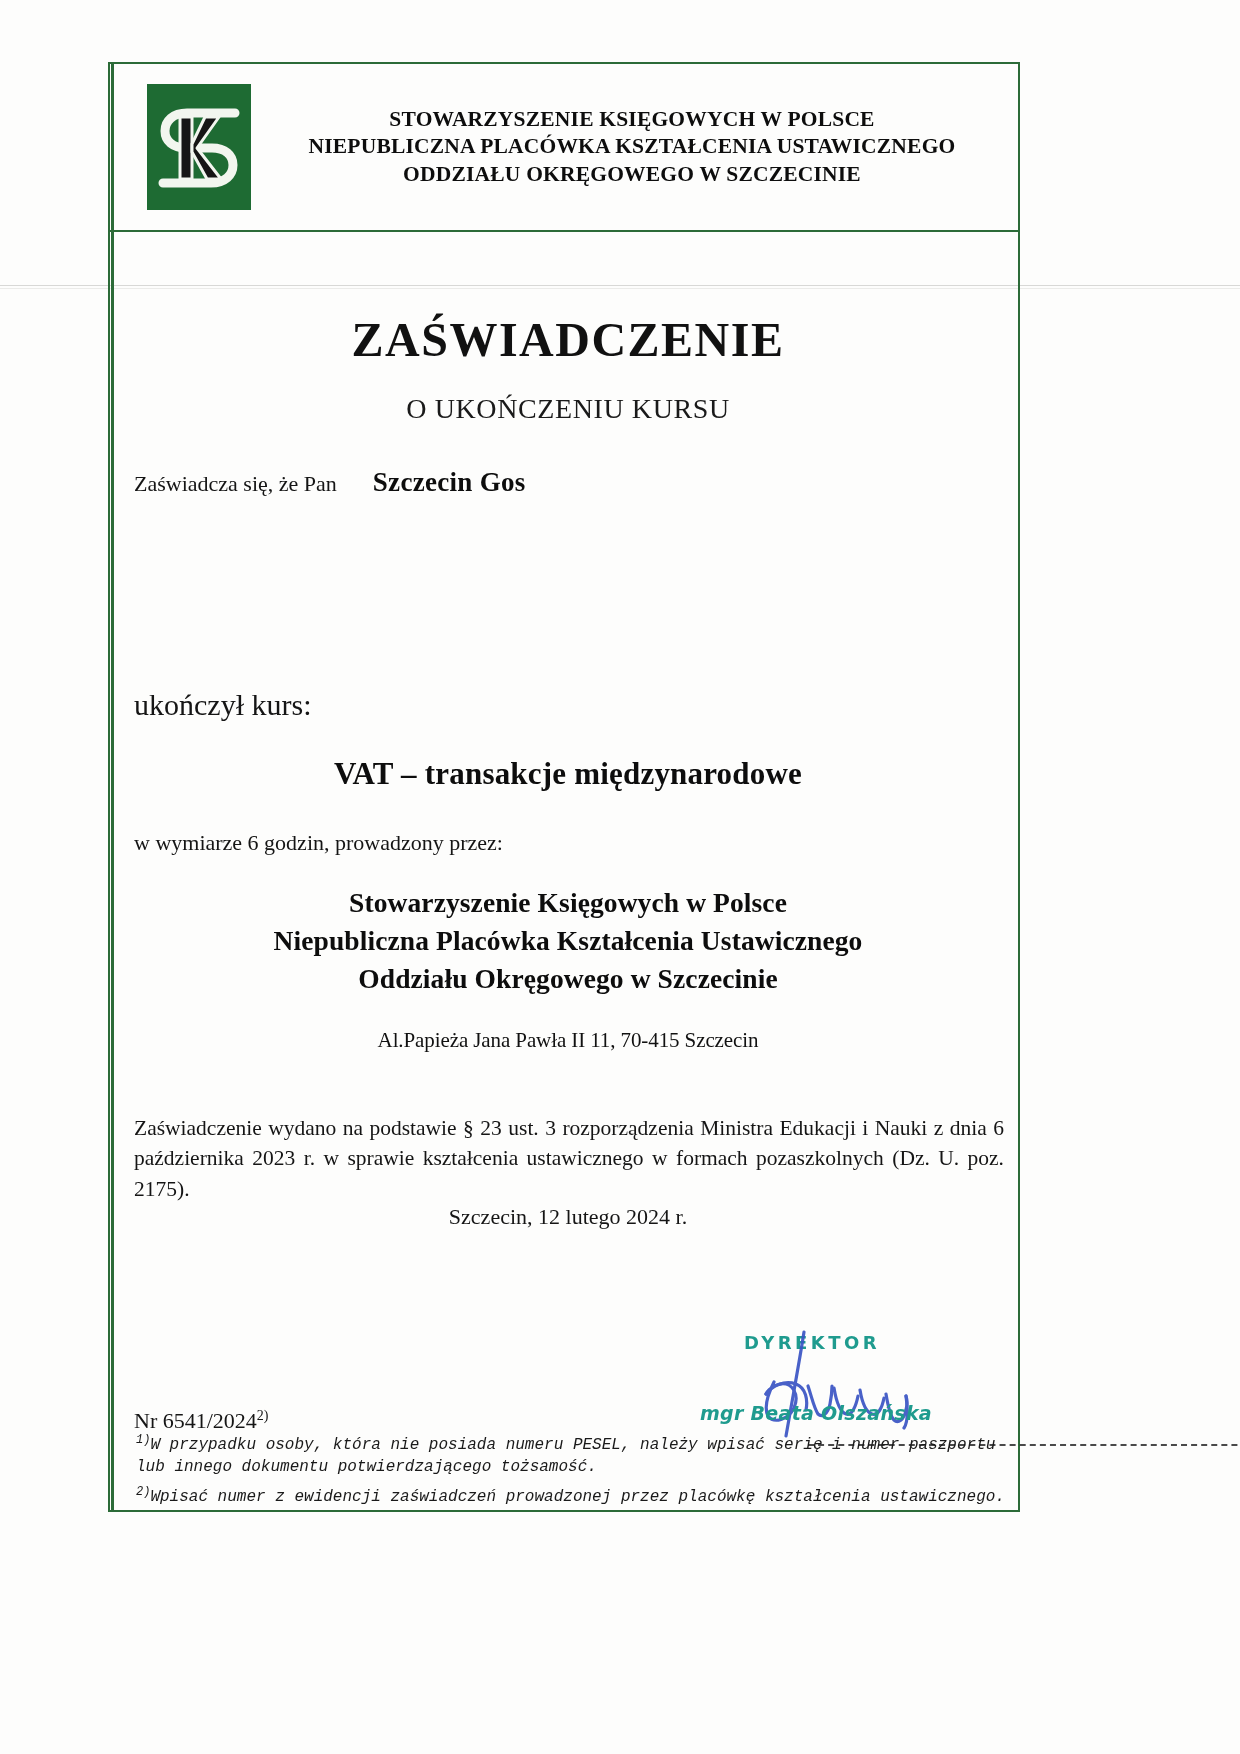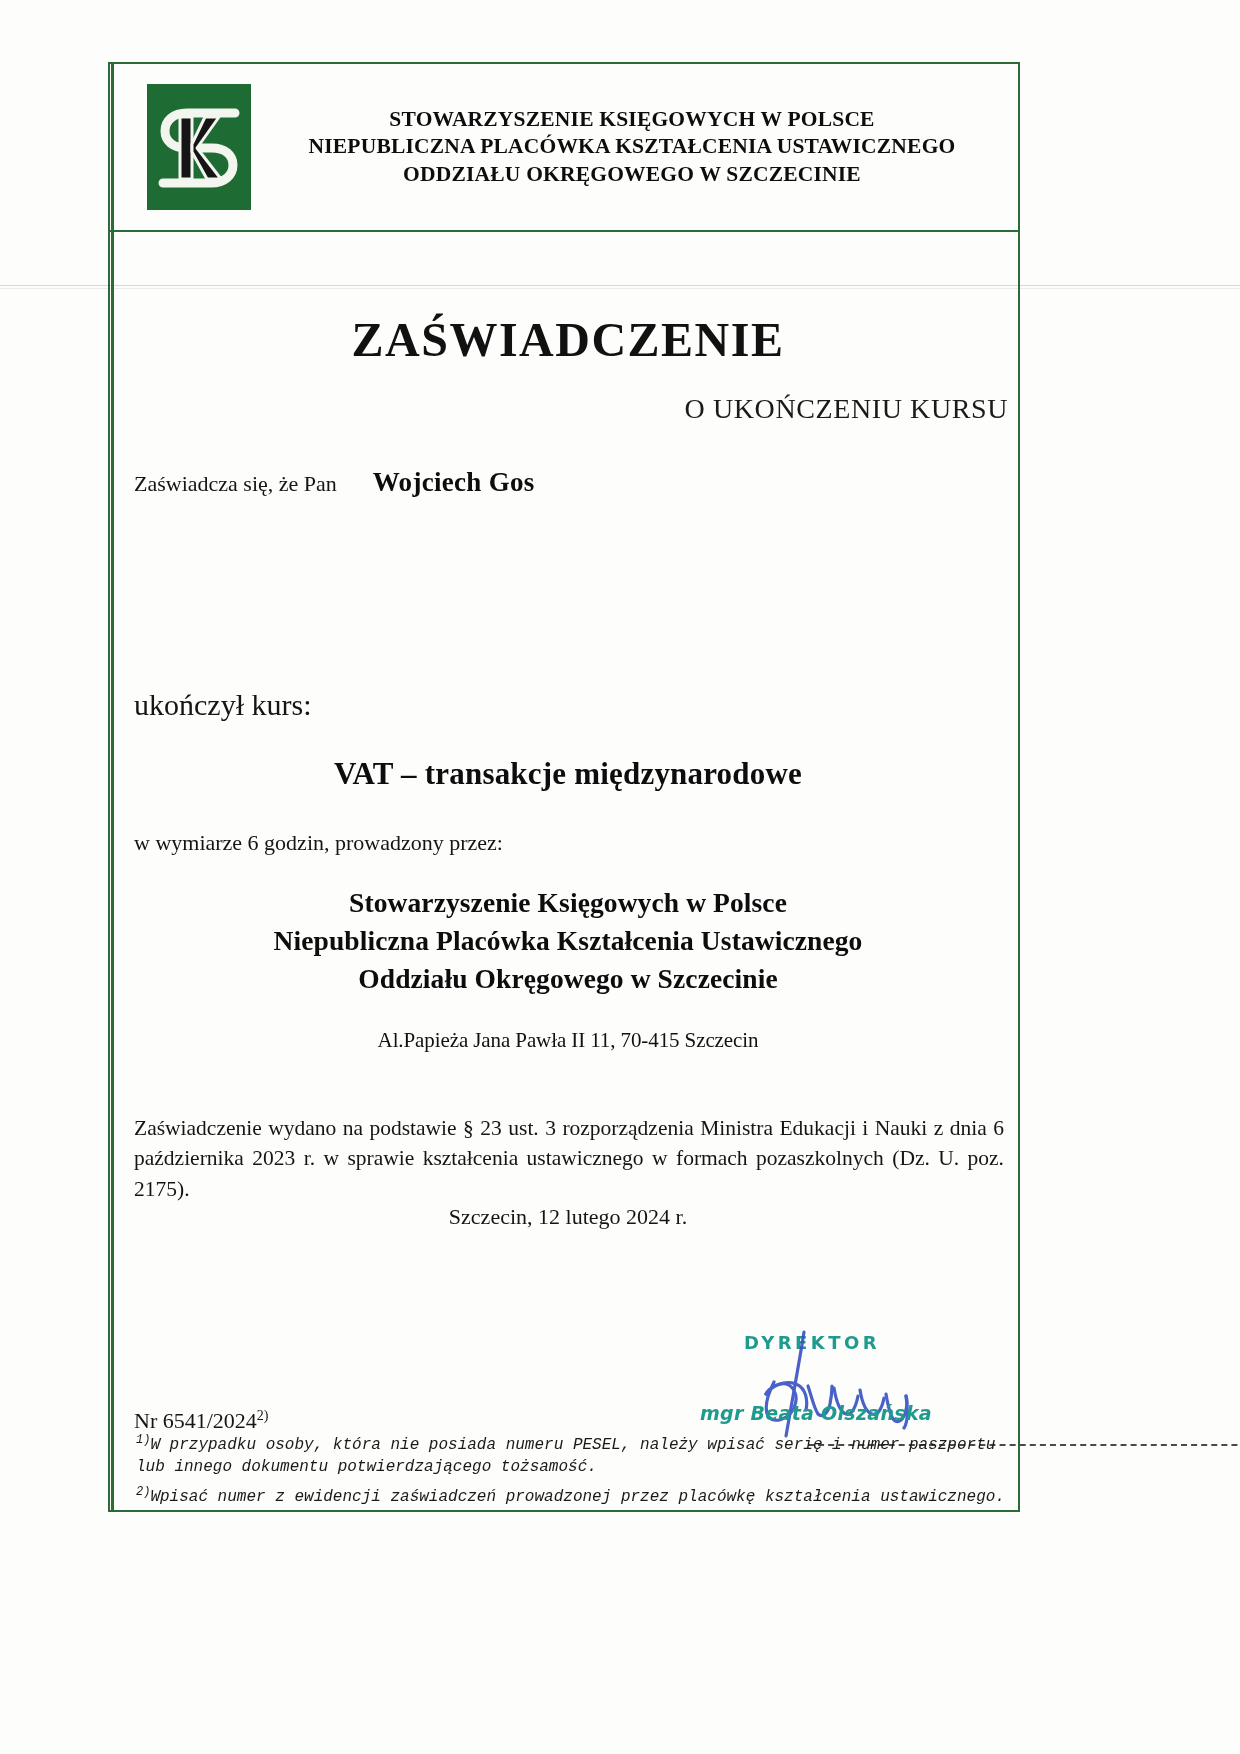--- a/index.html
+++ b/index.html
@@ -105,21 +105,21 @@
 
   #cert-title {
     text-align: center;
     font-size: 48px;
     font-weight: bold;
     letter-spacing: 1.5px;
     margin-top: 62px;
     color: #111;
   }
   #cert-subtitle {
-    text-align: right;
+    text-align: center;
     font-size: 28px;
     letter-spacing: 0.6px;
     margin-top: 26px;
     color: #1a1a1a;
   }
 
   #attests-row {
     margin-top: 42px;
     display: flex;
     align-items: baseline;
@@ -313,21 +313,21 @@
     </div>
   </div>
 
   <div id="body-area">
 
     <div id="cert-title">ZAŚWIADCZENIE</div>
     <div id="cert-subtitle">O UKOŃCZENIU KURSU</div>
 
     <div id="attests-row">
       <span id="attests-label">Zaświadcza się, że Pan</span>
-      <span id="recipient-name">Wojciech Gos</span>
+      <span id="recipient-name">Szczecin Gos</span>
     </div>
 
     <div id="completed-label">ukończył kurs:</div>
 
     <div id="course-title">VAT – transakcje międzynarodowe</div>
 
     <div id="hours-line">w wymiarze 6 godzin, prowadzony przez:</div>
 
     <div id="provider-block">
       <div class="provider-line">Stowarzyszenie Księgowych w Polsce</div>

